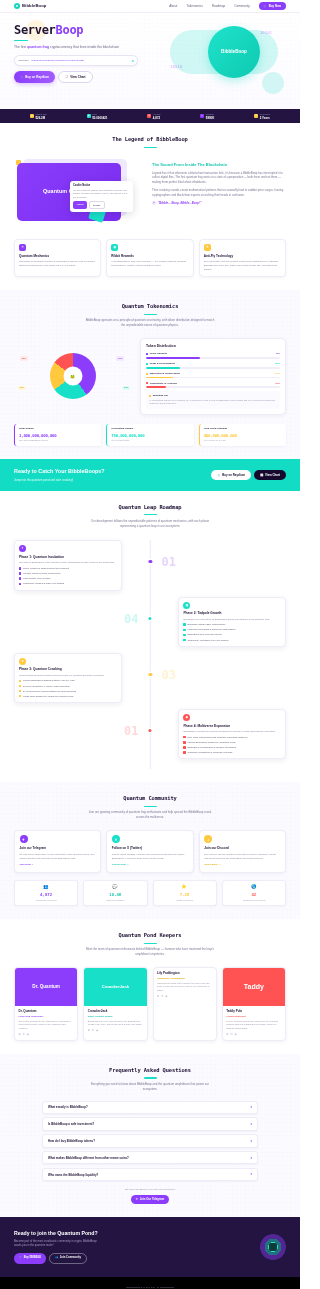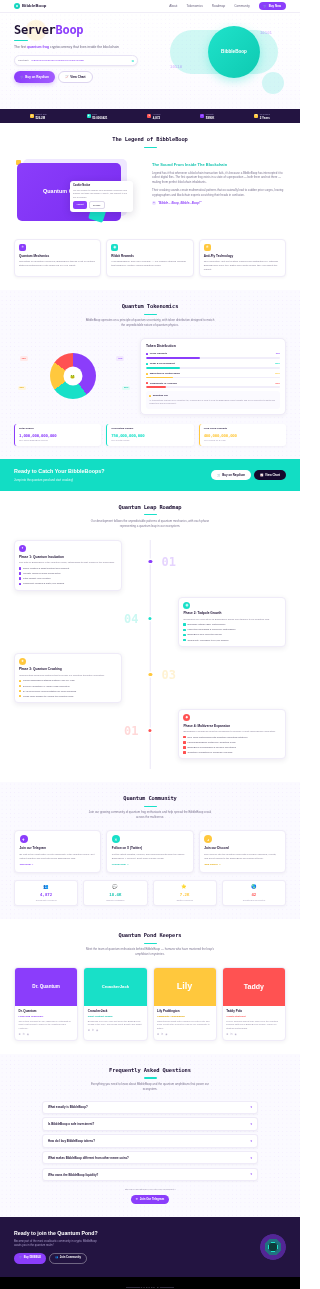--- a/index.html
+++ b/index.html
@@ -756,21 +756,20 @@
               <div class="role" style="color:#18c6b1">Smart Contract Wizard</div>
               <p>Blockchain developer who first heard the BibbleBoop's croaks in the code. Can speak fluent Solidity and Ribbit.</p>
               <div class="tm-soc">
                 <span>✖</span>
                 <span>in</span>
                 <span>◉</span>
               </div>
             </div>
           </div>
           <div class="tm">
-            <div class="tm-img" style="background:#ffc83d;font-size:9px">Lily</div>
             <div class="tm-body">
               <h4>Lily Paddington</h4>
               <div class="role" style="color:#e3a700">Community Ampfibiander</div>
               <p>Marketing specialist with a passion for both crypto and frogs. Creates the perfect lily pad for our community to gather.</p>
               <div class="tm-soc">
                 <span>✖</span>
                 <span>in</span>
                 <span>◉</span>
               </div>
             </div>

